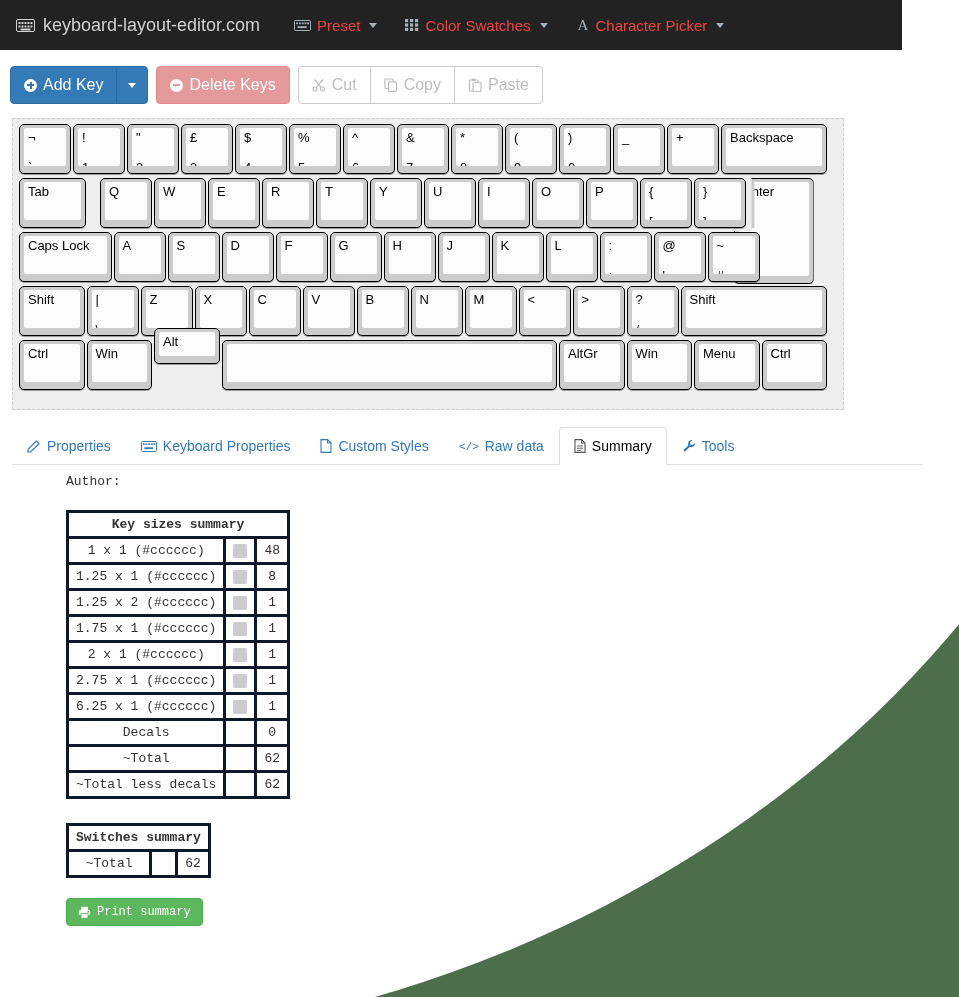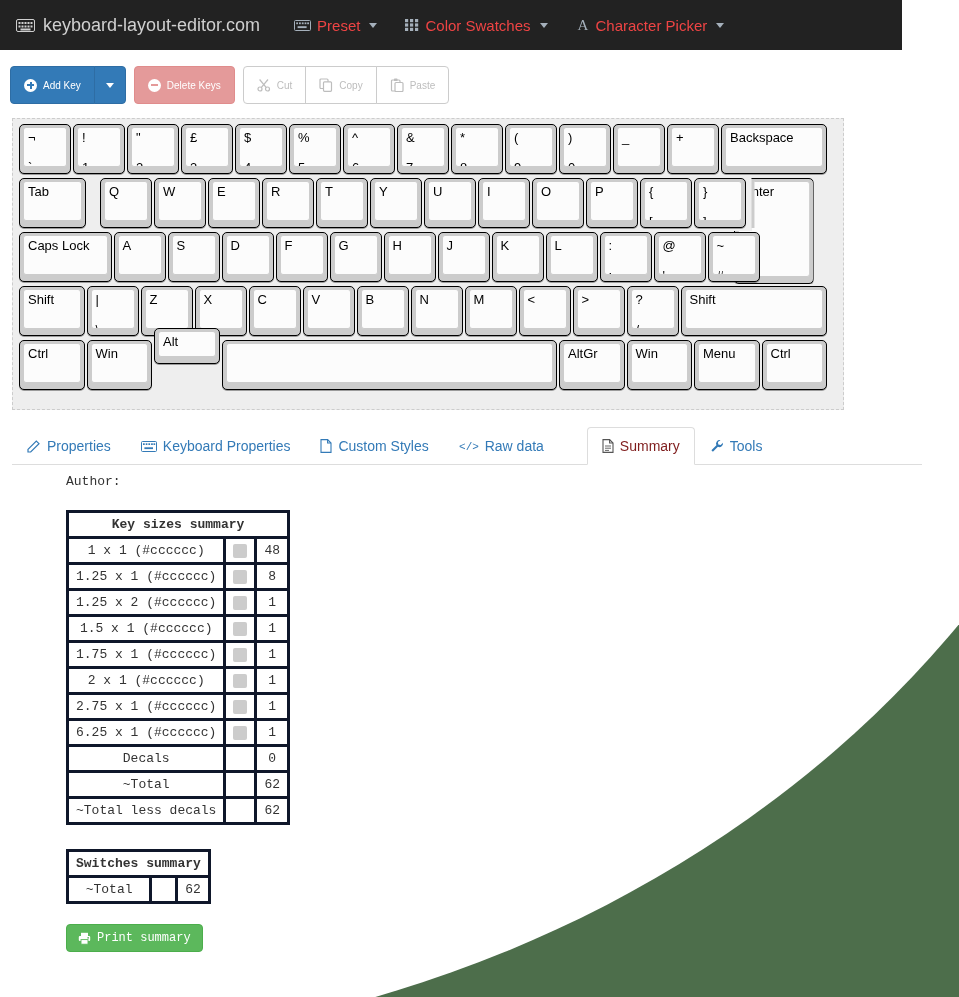--- a/index.html
+++ b/index.html
@@ -51,21 +51,21 @@
 
   
   #toolbar {
     position: absolute; left: 10px; top: 66px;
     display: flex; align-items: center;
     z-index: 3;
   }
   .btn {
     height: 38px; padding: 0 13px;
     border: 1px solid #cccccc; background: #ffffff;
-    color: #bdbdbd; font-size: 10px;
+    color: #bdbdbd; font-size: 16px;
     display: inline-flex; align-items: center; gap: 6px;
     border-radius: 4px; white-space: nowrap;
     cursor: pointer; user-select: none;
   }
   .btn-group { display: flex; margin-right: 8px; }
   .btn-group .btn { border-radius: 0; margin-left: -1px; }
   .btn-group .btn:first-child { border-radius: 4px 0 0 4px; margin-left: 0; }
   .btn-group .btn:last-child { border-radius: 0 4px 4px 0; }
   .btn-primary {
     background: #337ab7; border-color: #2e6da4; color: #ffffff;
@@ -141,23 +141,22 @@
   }
   .tab {
     display: inline-flex; align-items: center; gap: 6px;
     padding: 10px 14px; font-size: 14px;
     color: #337ab7; cursor: pointer;
     border: 1px solid transparent;
     border-radius: 4px 4px 0 0;
     margin-bottom: -1px; white-space: nowrap;
   }
   .tab.active {
-    color: #7f1d1d; background: #ffffff;
+    color: #000000; background: #ffffff;
     border-color: #dddddd #dddddd #ffffff;
-    margin-left: 28px;
   }
 
   
   #summary-panel {
     position: absolute; left: 18px; top: 472px;
     z-index: 3; width: 880px;
   }
   .meta {
     font-family: "Liberation Mono", monospace;
     font-size: 13px; color: #333333;
@@ -742,27 +741,20 @@
           <td class="count">8</td>
         </tr>
         <tr>
           <td>1.25 x 2 (#cccccc)</td>
           <td class="swatch-cell">
             <span class="swatch" style="background: rgb(204, 204, 204);"></span>
           </td>
           <td class="count">1</td>
         </tr>
         <tr>
-          <td>1.5 x 1 (#cccccc)</td>
-          <td class="swatch-cell">
-            <span class="swatch" style="background: rgb(204, 204, 204);"></span>
-          </td>
-          <td class="count">1</td>
-        </tr>
-        <tr>
           <td>1.75 x 1 (#cccccc)</td>
           <td class="swatch-cell">
             <span class="swatch" style="background: rgb(204, 204, 204);"></span>
           </td>
           <td class="count">1</td>
         </tr>
         <tr>
           <td>2 x 1 (#cccccc)</td>
           <td class="swatch-cell">
             <span class="swatch" style="background: rgb(204, 204, 204);"></span>

